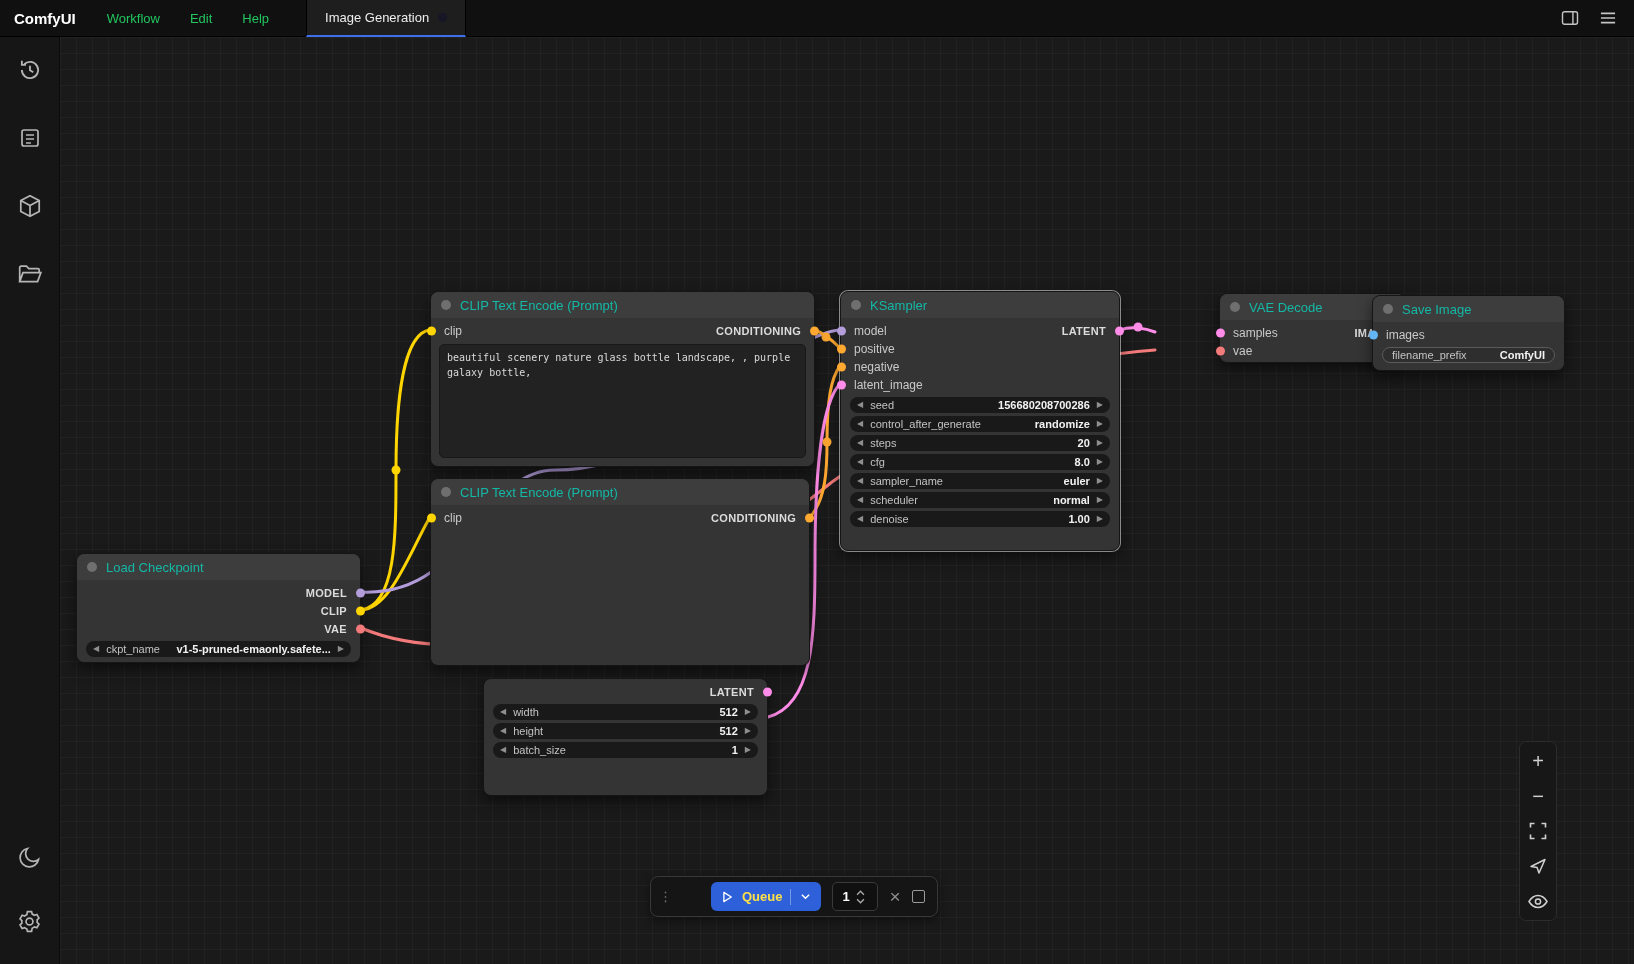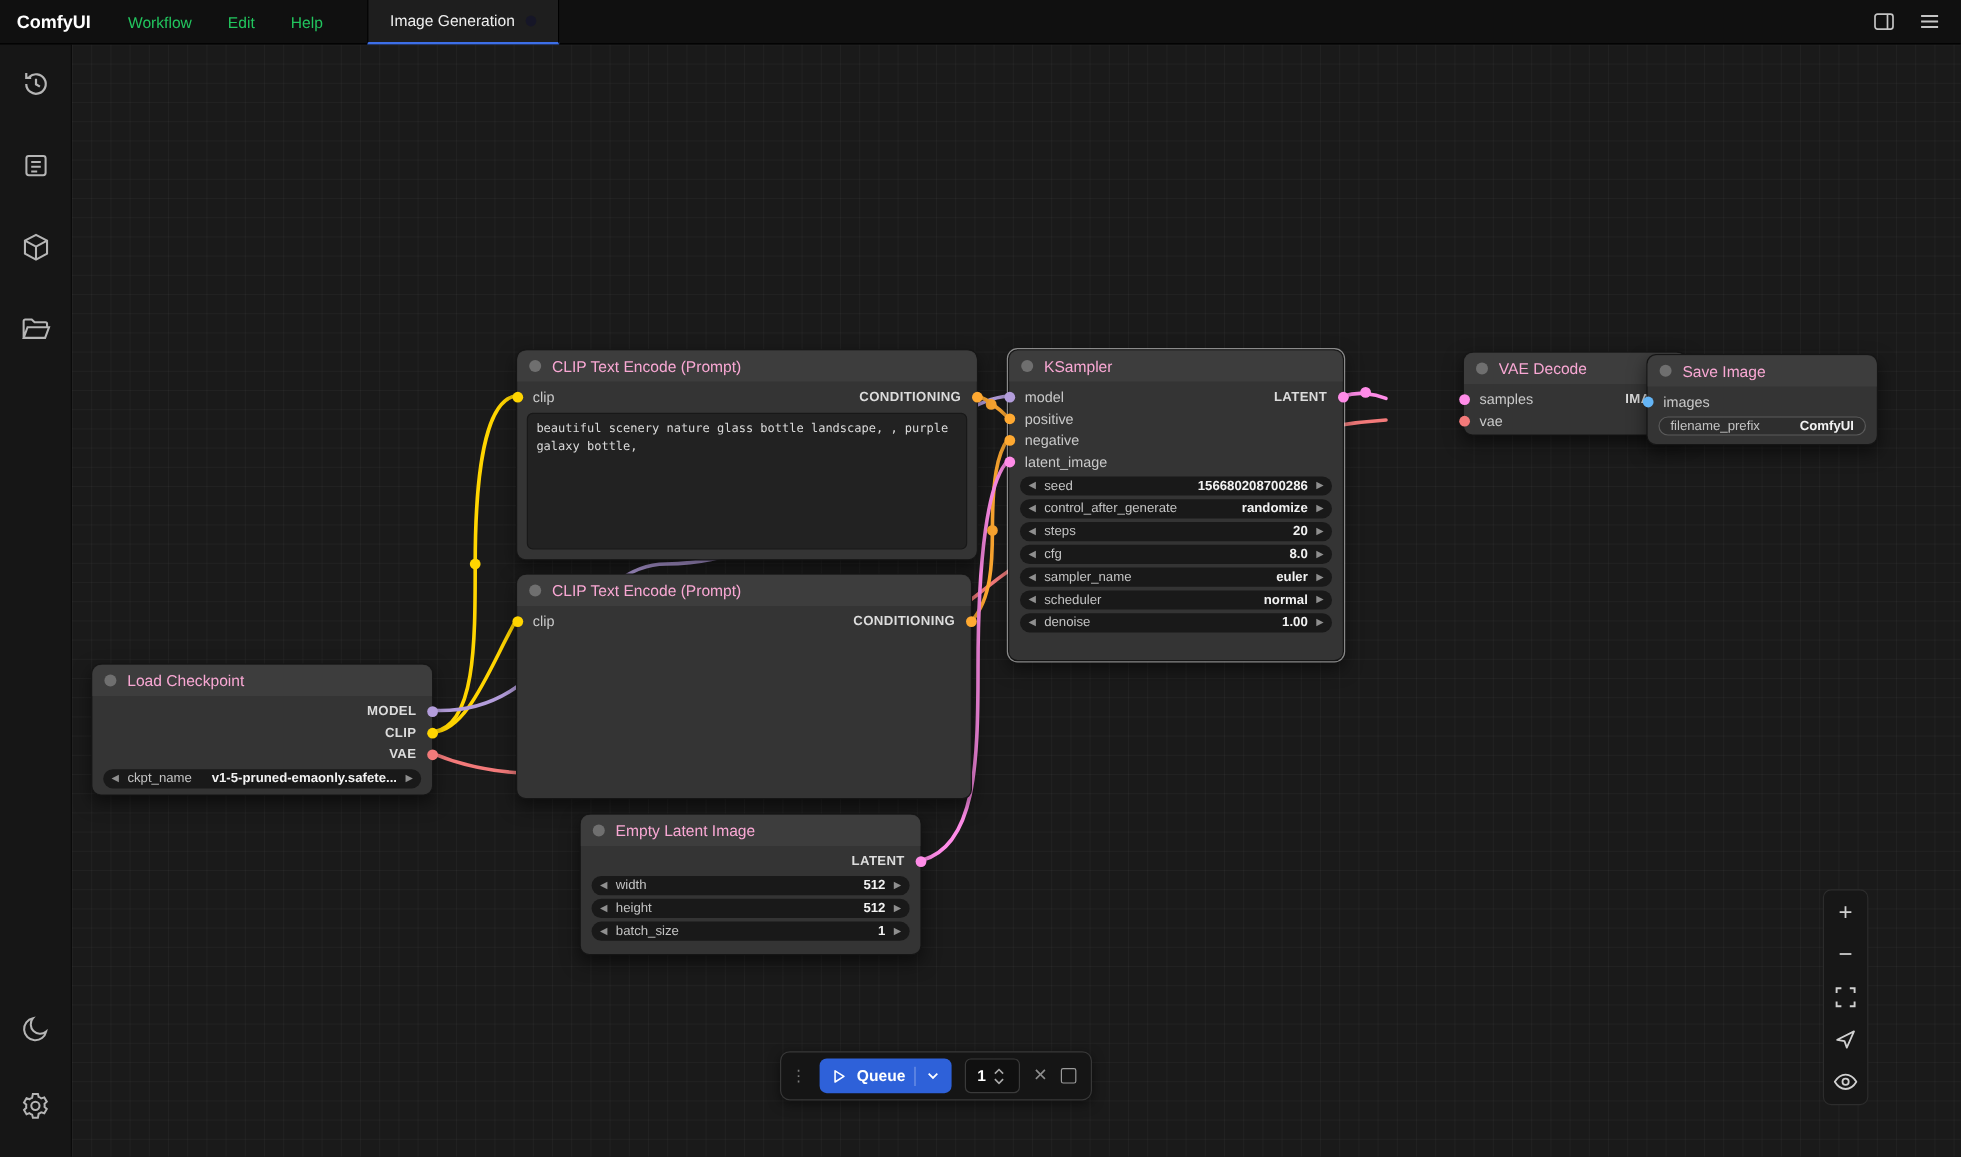--- a/index.html
+++ b/index.html
@@ -26,39 +26,39 @@
     background-image: linear-gradient(rgba(255,255,255,0.032) 1px, transparent 1px),
                       linear-gradient(90deg, rgba(255,255,255,0.032) 1px, transparent 1px);
     background-size:16px 16px; overflow:hidden; }
   .wires { position:absolute; left:0; top:0; z-index:1; }
 
   
   .node { position:absolute; background:#343434; border:1px solid #151515; border-radius:8px; box-shadow:0 6px 14px rgba(0,0,0,.5); z-index:2; font-size:12px; }
   .node.selected { box-shadow:0 0 0 1px rgba(255,255,255,.5), 0 6px 14px rgba(0,0,0,.5); }
   .node-header { height:26px; display:flex; align-items:center; gap:9px; padding:0 10px; background:#3d3d3d; border-radius:8px 8px 0 0; cursor:move; }
   .collapse-dot { width:10px; height:10px; border-radius:50%; background:#6f6f6f; flex:0 0 auto; }
-  .node-title { color:#f9a8d4; font-size:13px; white-space:nowrap; overflow:hidden;text-align:center; }
+  .node-title { color:#14b8a6; font-size:13px; white-space:nowrap; overflow:hidden;text-align:center; }
   .slots { padding-top:4px; }
   .slot-row { position:relative; height:18px; display:flex; align-items:center; padding:0 13px; }
   .slot-in { font-size:12px; color:#c9c9c9; }
   .slot-out { margin-left:auto; font-size:11px; font-weight:bold; color:#dcdcdc; letter-spacing:.3px; }
   .dot { position:absolute; width:9px; height:9px; border-radius:50%; top:50%; transform:translateY(-50%); cursor:crosshair; }
   .dot.in { left:-4.5px; } .dot.out { right:-4.5px; }
   .prompt-box { position:absolute; left:8px; right:8px; top:52px; bottom:8px; background:#222222; border:1px solid #181818; border-radius:5px; padding:6px 7px; font-family:"DejaVu Sans Mono",monospace; font-size:10px; line-height:1.45; color:#dadada; overflow:hidden; cursor:text; }
   .widget { height:16px; margin:3px 9px; background:#191919; border-radius:8px; display:flex; align-items:center; padding:0 7px; font-size:11px; color:#c3c3c3; cursor:pointer; }
   .widget .arrow { color:#8f8f8f; font-size:8px; line-height:1; }
   .widget .wname { margin-left:7px; white-space:nowrap; }
   .widget .wvalue { margin-left:auto; margin-right:7px; font-weight:bold; color:#f2f2f2; white-space:nowrap; }
   .widget.boxed { background:#2e2e2e; border:1px solid #5a5a5a; border-radius:8px; }
   .widget.boxed .wvalue { margin-right:2px; }
 
   
   .queue-bar { position:absolute; left:650px; top:876px; height:41px; z-index:50; display:flex; align-items:center; gap:11px; background:#151515; border:1px solid #383838; border-radius:8px; padding:0 12px 0 8px; box-shadow:0 3px 10px rgba(0,0,0,.5); }
   .drag-handle { color:#7a7a7a; font-size:13px; cursor:grab; }
-  .queue-btn { height:29px; background:#2e61d9; border-radius:6px; display:flex; align-items:center; padding:0 9px; gap:8px; color:#ffffff; cursor:pointer; }
+  .queue-btn { height:29px; background:#2e61d9; border-radius:6px; display:flex; align-items:center; padding:0 9px; gap:8px; color:#fde047; cursor:pointer;margin-left:28px; }
   .queue-btn .qlabel { font-size:13px; font-weight:bold; }
   .qdiv { width:1px; height:16px; background:rgba(255,255,255,.35); }
   .count-box { height:29px; min-width:46px; background:#101010; border:1px solid #3a3a3a; border-radius:5px; display:flex; align-items:center; padding:0 5px 0 9px; gap:6px; cursor:pointer; }
   .count-box .cval { color:#fff; font-weight:bold; font-size:13px; }
   .steppers { display:flex; flex-direction:column; gap:2px; }
   .qicon { color:#8d8d8d; font-size:19px; line-height:1; cursor:pointer; }
   .stop-square { width:13px; height:13px; border:1.6px solid #9a9a9a; border-radius:2px; cursor:pointer; }
 
   
   .zoom-bar { position:absolute; left:1519px; top:741px; width:38px; z-index:50; background:#171717; border:1px solid #2c2c2c; border-radius:7px; display:flex; flex-direction:column; align-items:center; padding:8px 0; gap:13px; }
@@ -205,24 +205,20 @@
       <div class="slot-row">
         <span class="dot in" style="background:#ffd500"></span>
         <span class="slot-in">clip</span>
         <span class="slot-out">CONDITIONING</span>
         <span class="dot out" style="background:#ffa931"></span>
       </div>
     </div>
   </div>
 
   <div class="node" style="left:423px; top:641px; width:285px; height:118px;">
-    <div class="node-header">
-      <span class="collapse-dot"></span>
-      <span class="node-title">Empty Latent Image</span>
-    </div>
     <div class="slots">
       <div class="slot-row">
         <span class="slot-out">LATENT</span>
         <span class="dot out" style="background:#ff8ce8"></span>
       </div>
     </div>
     <div class="widget">
       <span class="arrow">◀</span>
       <span class="wname">width</span>
       <span class="wvalue">512</span>

